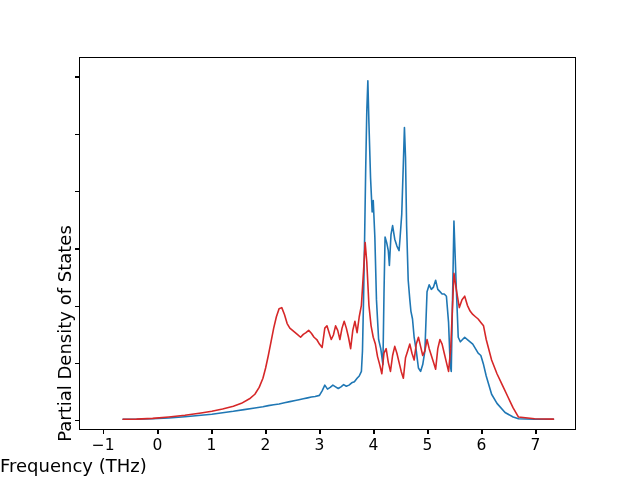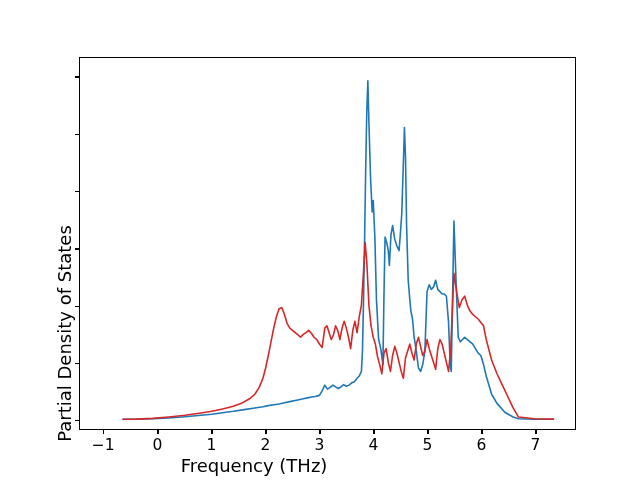--- a/index.html
+++ b/index.html
@@ -6,21 +6,21 @@
   body{width:640px;height:480px;overflow:hidden;
        font-family:"DejaVu Sans","Liberation Sans",sans-serif;}
   #figure{position:relative;width:640px;height:480px;background:#ffffff;}
   #plot-area{position:absolute;left:79px;top:57px;width:497px;height:373px;
              border:1.2px solid #000000;box-sizing:border-box;background:#ffffff;}
   #curves{position:absolute;left:0;top:0;width:100%;height:100%;display:block;}
   .ytick-mark{position:absolute;left:75px;width:4px;height:1.2px;background:#000;}
   .xtick-label{position:absolute;top:436px;transform:translateX(-50%);
                font-size:15.5px;color:#000;white-space:nowrap;}
   .xtick-mark{position:absolute;top:430px;width:1.2px;height:4px;background:#000;}
-  #xlabel{position:absolute;left:0;top:455px;width:508px;text-align:center;
+  #xlabel{position:absolute;left:0;top:455px;width:508px;
           font-size:18px;color:#000;}
   #ylabel{position:absolute;left:-104px;top:230px;width:300px;text-align:center;
           font-size:18px;color:#000;transform:rotate(-90deg);transform-origin:center center;}
   #ylabel-wrap{position:absolute;left:18px;top:93px;width:24px;height:300px;}
 </style>
 </head>
 <body>
 
 <div id="figure">
 

